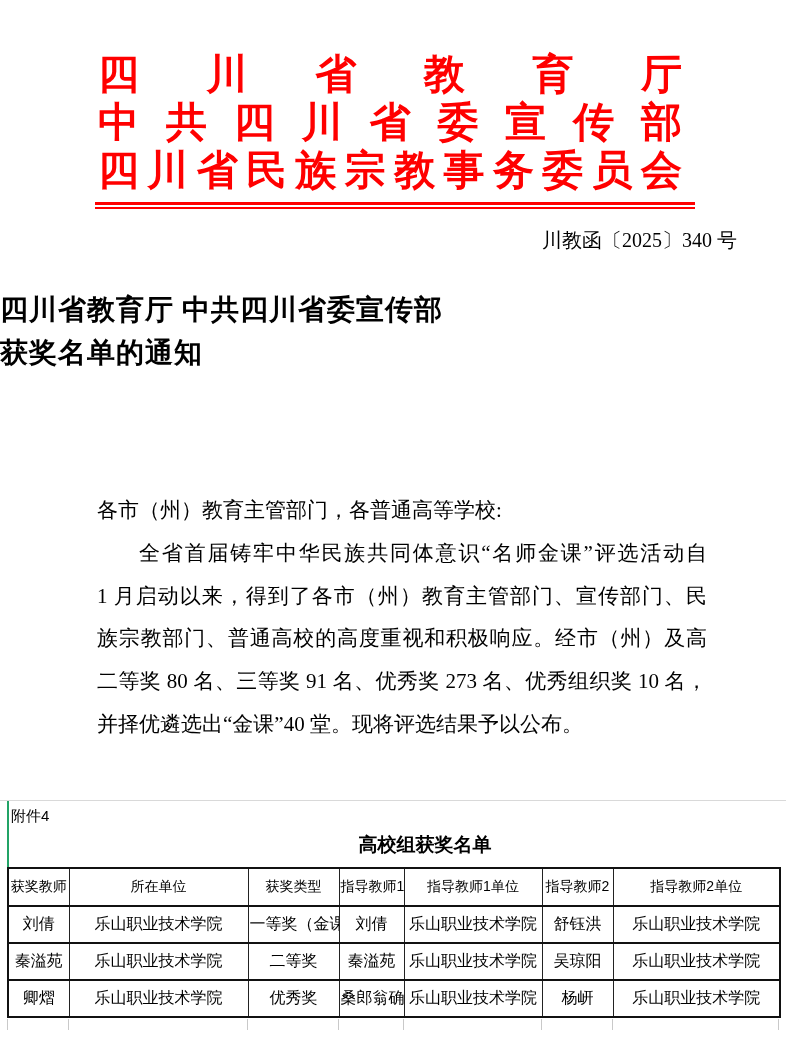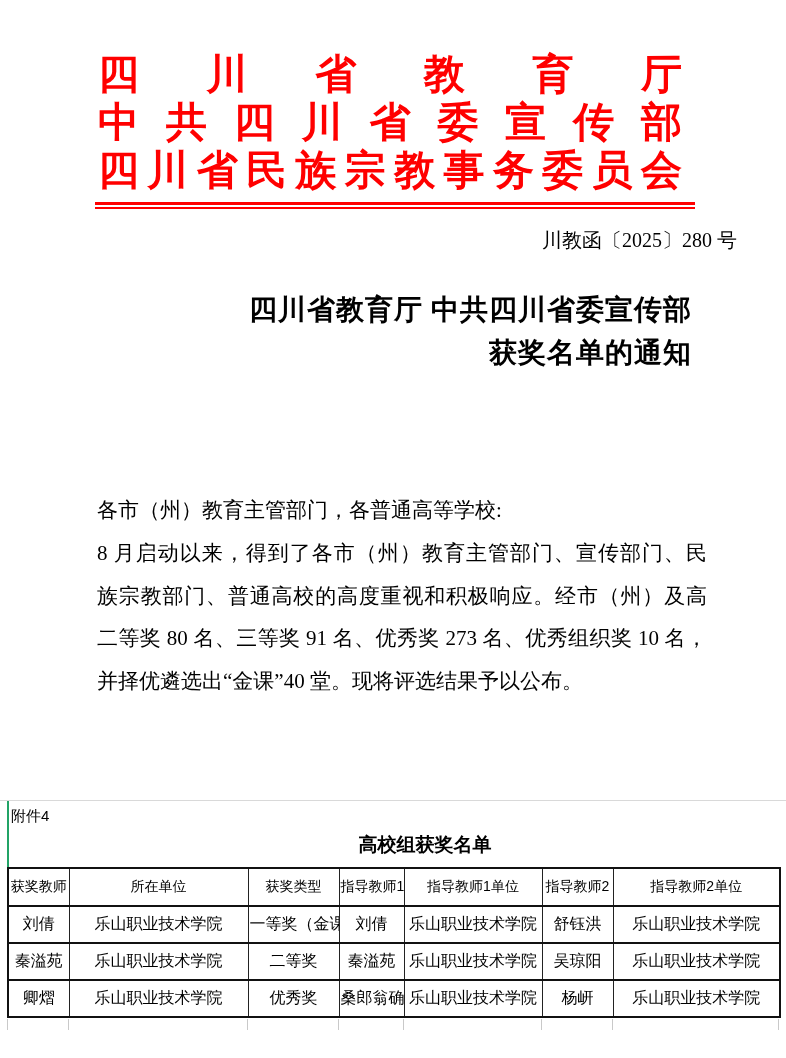--- a/index.html
+++ b/index.html
@@ -13,21 +13,21 @@
   .letterhead-line { display:flex; justify-content:space-between; height:48px; line-height:48px; font-size:41px; }
 
   .red-rule {
     position:absolute; top:202px; left:95px; width:600px; height:2px;
     border-top:3px solid #ff0000; border-bottom:2px solid #ff0000; box-sizing:content-box;
   }
 
   .doc-number { position:absolute; top:226px; right:49px; font-size:20px; line-height:28px; }
 
   
-  .notice-title { position:absolute; top:288px; left:0; width:692px; text-align:right;
+  .notice-title { position:absolute; top:288px; left:0; width:692px; text-align:left;
     font-size:28px; font-weight:700; line-height:43px; letter-spacing:1px; }
 
   
   .body-block { position:absolute; top:489px; left:97px; width:610px; font-size:21px; line-height:42.8px; }
   .body-line { white-space:nowrap; }
   .just { white-space:normal; text-align:justify; text-align-last:justify; text-justify:inter-character; }
   .indent { text-indent:42px; }
 
   
   .attachment { position:absolute; top:800px; left:0; width:786px; height:258px;
@@ -84,30 +84,31 @@
         <span>事</span>
         <span>务</span>
         <span>委</span>
         <span>员</span>
         <span>会</span>
       </div>
   </div>
 
   <div class="red-rule"></div>
 
-  <div class="doc-number">川教函〔2025〕280 号</div>
+  <div class="doc-number">川教函〔2025〕340 号</div>
 
   <div class="notice-title">
     <div>四川省教育厅 中共四川省委宣传部</div>
     <div>获奖名单的通知</div>
   </div>
 
   <div class="body-block">
     <div class="body-line">各市（州）教育主管部门，各普通高等学校:</div>
-    <div class="body-line just">8 月启动以来，得到了各市（州）教育主管部门、宣传部门、民</div>
+    <div class="body-line just indent">全省首届铸牢中华民族共同体意识“名师金课”评选活动自</div>
+    <div class="body-line just">1 月启动以来，得到了各市（州）教育主管部门、宣传部门、民</div>
     <div class="body-line just">族宗教部门、普通高校的高度重视和积极响应。经市（州）及高</div>
     <div class="body-line just">二等奖 80 名、三等奖 91 名、优秀奖 273 名、优秀组织奖 10 名，</div>
     <div class="body-line">并择优遴选出“金课”40 堂。现将评选结果予以公布。</div>
   </div>
 
   <div class="attachment">
     <div class="green-bar"></div>
     <div class="attach-label">附件4</div>
     <div class="sheet-title">高校组获奖名单</div>
 

